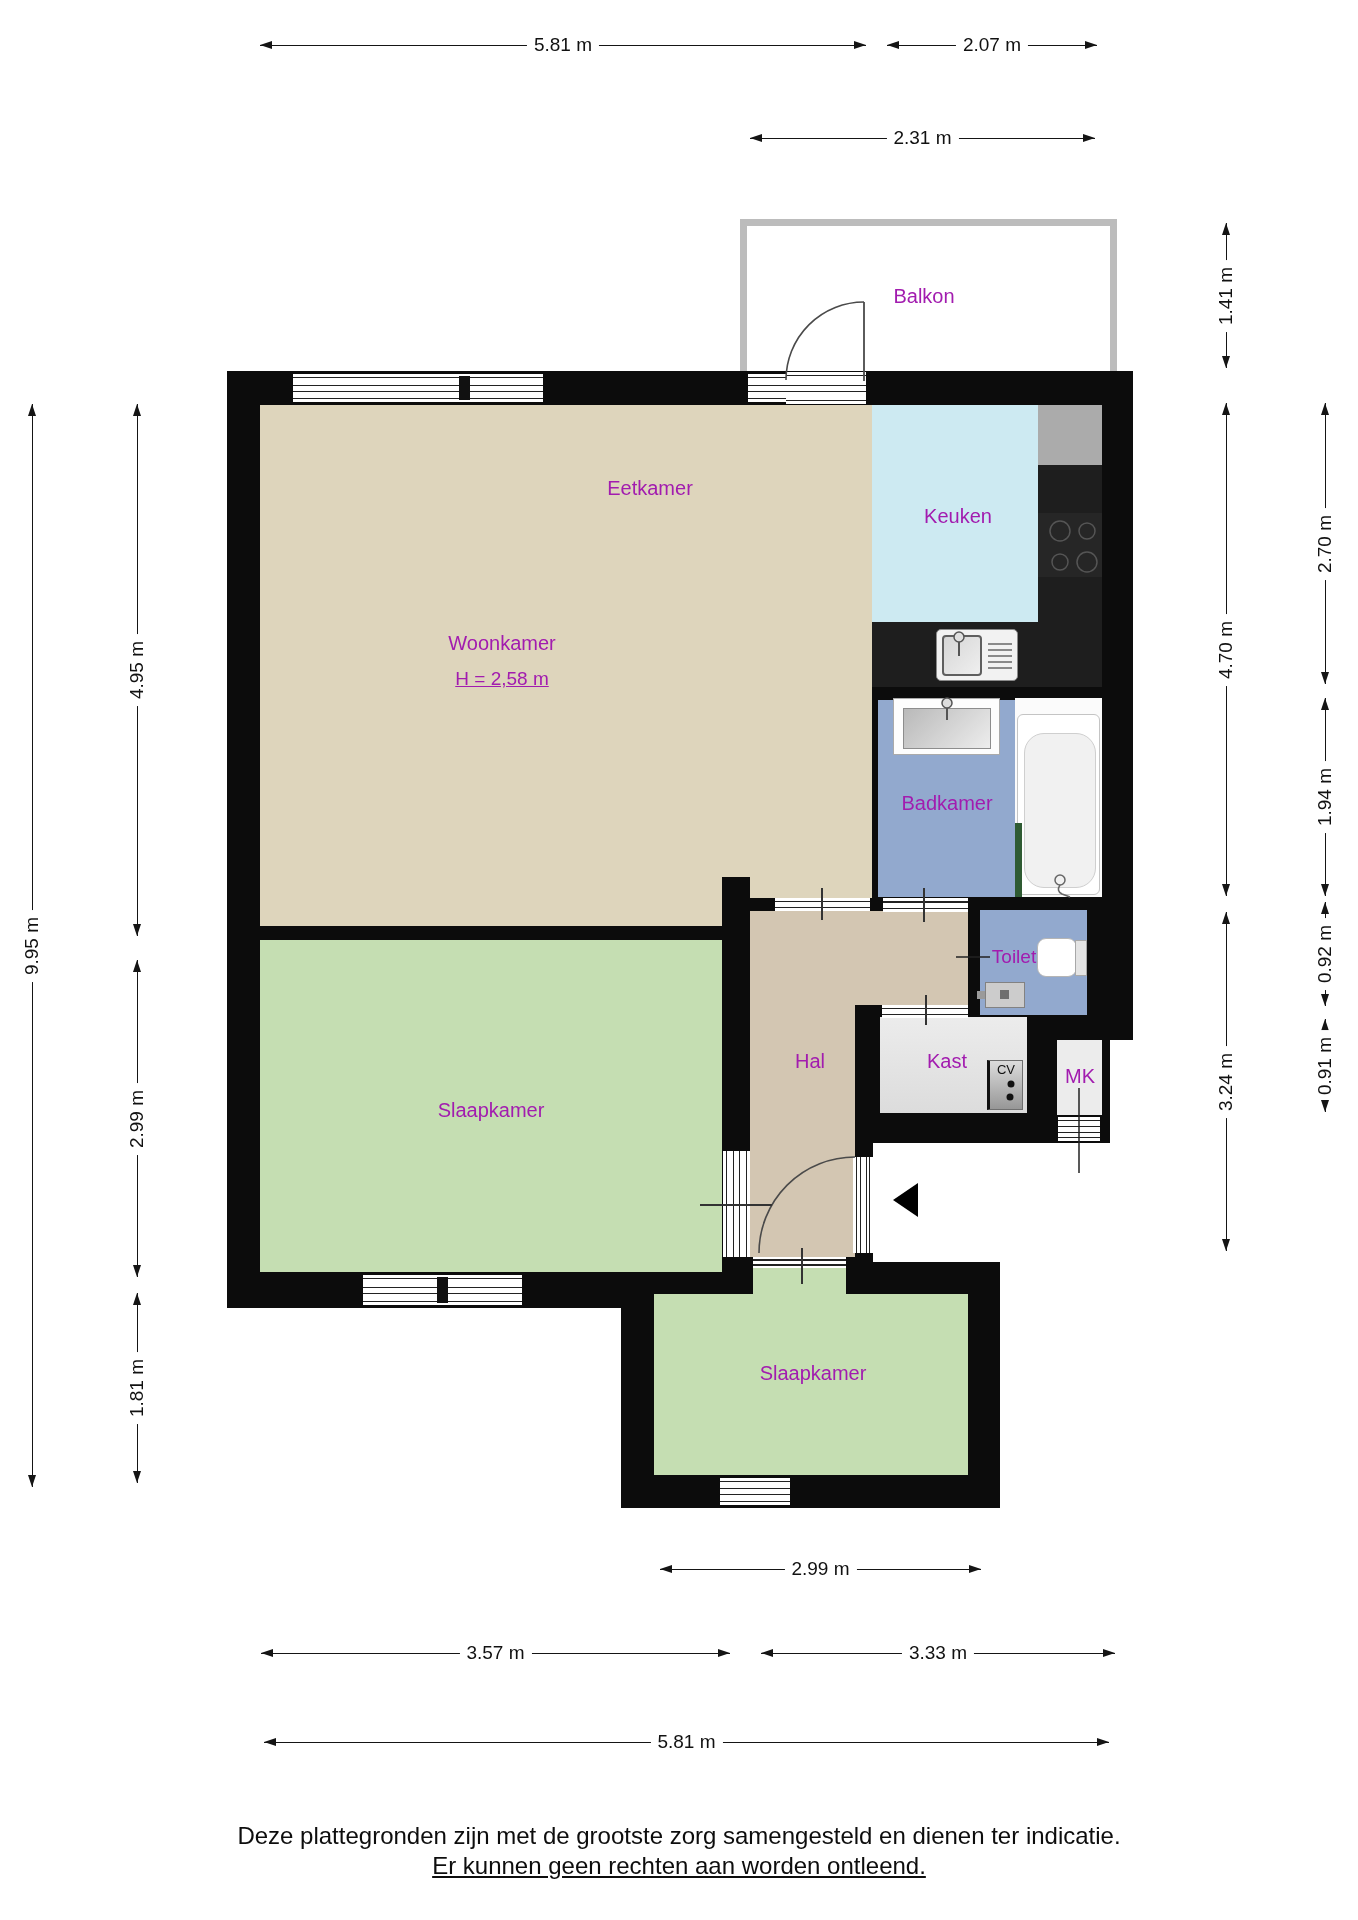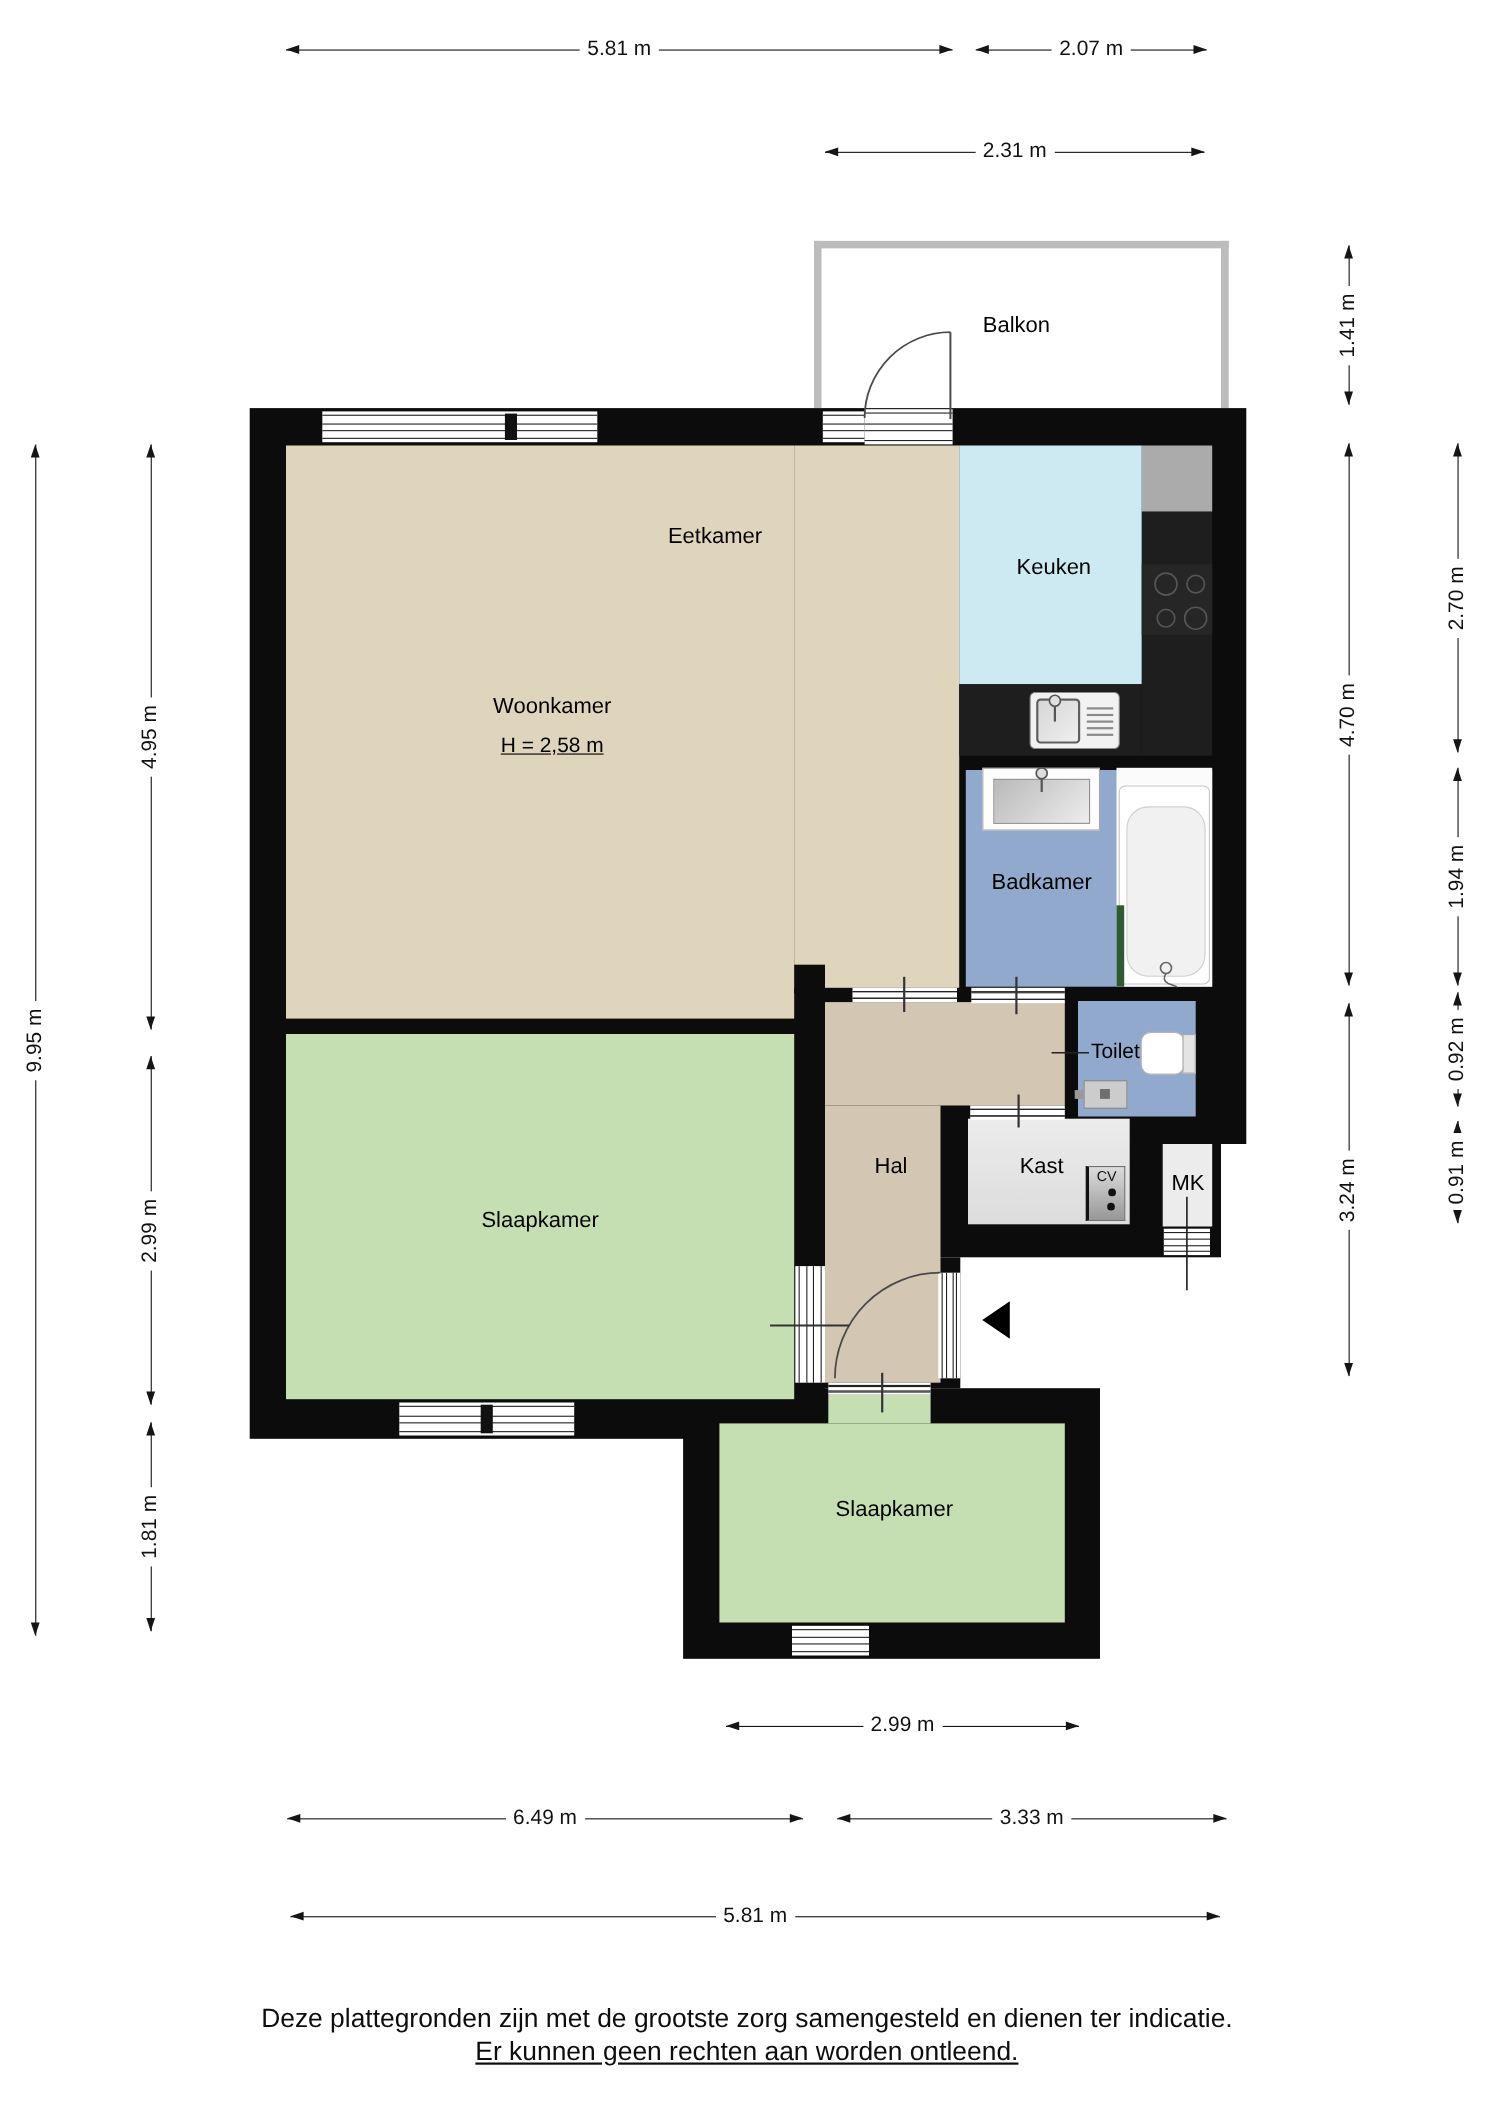--- a/index.html
+++ b/index.html
@@ -27,21 +27,21 @@
   .win-h::before{content:"";position:absolute;left:0;right:0;top:3px;height:1px;background:#222;}
   .win-h::after{content:"";position:absolute;left:0;right:0;bottom:3px;height:1px;background:#222;}
   .win-v{position:absolute;background:#fff;
          background-image:linear-gradient(90deg,#222,#222),linear-gradient(90deg,#222,#222);
          background-size:1px 100%,1px 100%;background-repeat:no-repeat,no-repeat;
          background-position:calc(50% - 3px) 0,calc(50% + 3px) 0;}
   .win-v::before{content:"";position:absolute;top:0;bottom:0;left:3px;width:1px;background:#222;}
   .win-v::after{content:"";position:absolute;top:0;bottom:0;right:3px;width:1px;background:#222;}
   .mullion{position:absolute;background:#111;}
   
-  .rlabel{position:absolute;transform:translate(-50%,-50%);font-size:20px;color:#000000;white-space:nowrap;}
+  .rlabel{position:absolute;transform:translate(-50%,-50%);font-size:20px;color:#a21caf;white-space:nowrap;}
   
   .fixture{position:absolute;box-sizing:border-box;}
   
   .dim-h{position:absolute;height:0;border-top:1.4px solid #151515;}
   .dim-h::before{content:"";position:absolute;left:0;top:-5.2px;width:0;height:0;
                  border-top:4.5px solid transparent;border-bottom:4.5px solid transparent;
                  border-right:12px solid #151515;}
   .dim-h::after{content:"";position:absolute;right:0;top:-5.2px;width:0;height:0;
                 border-top:4.5px solid transparent;border-bottom:4.5px solid transparent;
                 border-left:12px solid #151515;}
@@ -181,21 +181,21 @@
   <span class="dlv">0.92 m</span>
   </div>
 <div class="dim-v" style="left:1325px;top:1019px;height:93px;">
   <span class="dlv">0.91 m</span>
   </div>
 
 <div class="dim-h" style="left:660px;top:1569px;width:321px;">
   <span class="dl">2.99 m</span>
   </div>
 <div class="dim-h" style="left:261px;top:1653px;width:469px;">
-  <span class="dl">6.49 m</span>
+  <span class="dl">3.57 m</span>
   </div>
 <div class="dim-h" style="left:761px;top:1653px;width:354px;">
   <span class="dl">3.33 m</span>
   </div>
 <div class="dim-h" style="left:264px;top:1742px;width:845px;">
   <span class="dl">5.81 m</span>
   </div>
 
 <div class="disclaimer" style="top:1822px;">Deze plattegronden zijn met de grootste zorg samengesteld en dienen ter indicatie.</div>
 <div class="disclaimer" style="top:1852px;text-decoration:underline;">Er kunnen geen rechten aan worden ontleend.</div>

